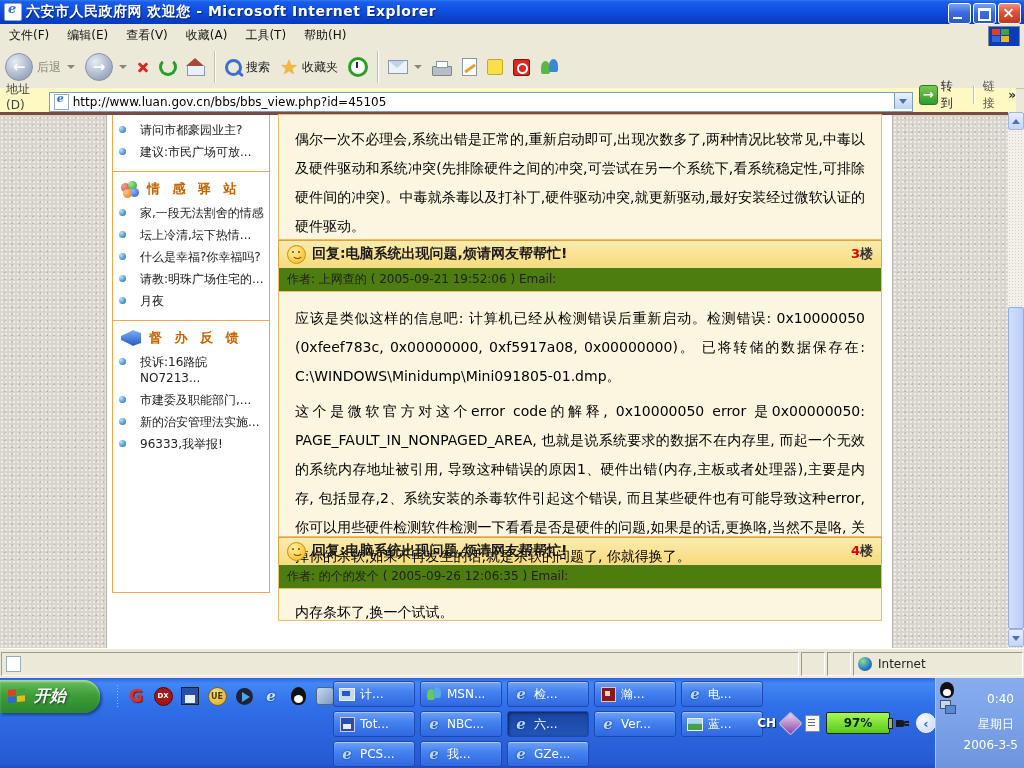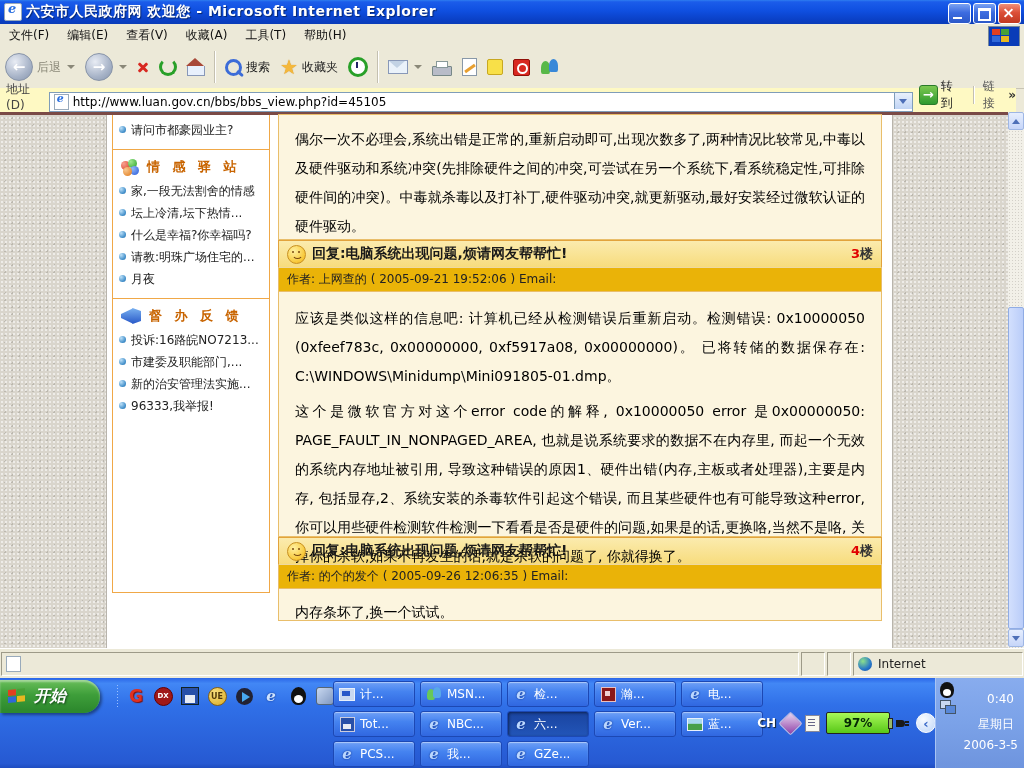--- a/index.html
+++ b/index.html
@@ -93,41 +93,41 @@
   #lmargin{left:0;width:106px;border-right:1px solid #B8B4AC;}
   #rmargin{left:892px;width:116px;border-left:1px solid #B8B4AC;}
   #pagetopline{position:absolute;left:0;top:0;width:1008px;height:3px;background:#7A4A46;}
   
   #sidebar{position:absolute;left:112px;top:3px;width:156px;height:477px;background:#fff;
     border:1px solid #F0A848;border-top:none;font-size:12px;color:#222;}
   .sb-sec{border-bottom:1px solid #F0A848;padding:4px 0 8px 0;}
   .sb-sec:last-child{border-bottom:none;}
   .sb-head{display:flex;align-items:center;gap:8px;padding:4px 0 4px 8px;}
   .sb-title{color:#C86400;font-weight:bold;font-size:13px;letter-spacing:4px;}
-  .sb-item{display:flex;align-items:flex-start;gap:5px;padding:3px 2px 3px 6px;line-height:16px;}
+  .sb-item{display:flex;align-items:flex-start;gap:14px;padding:3px 2px 3px 6px;line-height:16px;}
   .bullet{flex:0 0 auto;width:7px;height:7px;margin-top:4px;border-radius:50%;
     background:radial-gradient(circle at 30% 30%,#BCE0F8,#3E8CC8 70%,#1C5C94);}
   .balls{position:relative;width:18px;height:16px;}
   .balls i{position:absolute;width:9px;height:9px;border-radius:50%;}
   .balls .b1{left:0;top:2px;background:radial-gradient(circle at 30% 30%,#F8A090,#D83820);}
   .balls .b2{left:7px;top:0;background:radial-gradient(circle at 30% 30%,#A0E890,#28A028);}
   .balls .b3{left:9px;top:7px;background:radial-gradient(circle at 30% 30%,#90B8F8,#2858D8);}
   .balls .b4{left:2px;top:8px;background:radial-gradient(circle at 30% 30%,#F8C890,#E07818);}
   .megaphone{width:20px;height:16px;background:linear-gradient(180deg,#78B0F0,#2858C8);
     clip-path:polygon(0 38%,55% 4%,58% 0,100% 18%,100% 82%,58% 100%,55% 96%,0 62%);}
   
   #content{position:absolute;left:278px;top:2px;width:604px;font-size:14px;color:#000;}
   .post-body{background:#FCF5DF;border:1px solid #E9BE6B;padding:4px 10px 2px 10px;line-height:29px;}
   .post-body p{margin:6px;text-align:justify;}
   .reply-head{height:26px;background:linear-gradient(180deg,#FBEBAE,#F7DC7D);
     border:1px solid #E2A33C;border-bottom:1px solid #EED9A0;display:flex;align-items:center;padding:0 8px;gap:6px;}
   .reply-title{font-weight:bold;font-size:14px;color:#1A1A1A;flex:1;}
   .floor{font-weight:bold;font-size:13px;}
   .floor .num{color:#E00000;} .floor .suf{color:#333;}
-  .author-row{height:23px;background:#eab308;border-left:1px solid #E9BE6B;border-right:1px solid #E9BE6B;
+  .author-row{height:23px;background:#4d7c0f;border-left:1px solid #E9BE6B;border-right:1px solid #E9BE6B;
     display:flex;align-items:center;padding:0 8px;font-size:12px;color:#222;}
   .smiley{width:17px;height:17px;border-radius:50%;border:1px solid #C89020;
     background:radial-gradient(circle at 35% 30%,#FFF0A0,#F8C838 70%,#E8A820);position:relative;}
   .smiley::before{content:"";position:absolute;left:4px;top:5px;width:2px;height:2px;border-radius:50%;
     background:#7A4A10;box-shadow:6px 0 0 #7A4A10;}
   .smiley::after{content:"";position:absolute;left:4px;top:7px;width:9px;height:5px;border:1.5px solid #7A4A10;
     border-top:none;border-left-color:transparent;border-right-color:transparent;border-radius:0 0 9px 9px;}
   
   #vscroll{position:absolute;left:1008px;top:0;width:16px;height:536px;background:#F2F0E8;
     background-image:radial-gradient(rgba(180,176,168,.5) 1px,transparent 1px);background-size:3px 3px;}
@@ -332,20 +332,24 @@
     <div class="pagetexture" id="lmargin"></div>
     <div class="pagetexture" id="rmargin"></div>
     <div id="pagetopline"></div>
 
     <div id="sidebar">
       <div class="sb-sec">
         <div class="sb-item">
           <span class="bullet"></span>
           <span>请问市都豪园业主?</span>
         </div>
+        <div class="sb-item">
+          <span class="bullet"></span>
+          <span>建议:市民广场可放...</span>
+        </div>
       </div>
       <div class="sb-sec">
         <div class="sb-head">
           <span class="balls">
               <i class="b1"></i>
               <i class="b2"></i>
               <i class="b3"></i>
               <i class="b4"></i>
             </span>
           <span class="sb-title">情 感 驿 站</span>

